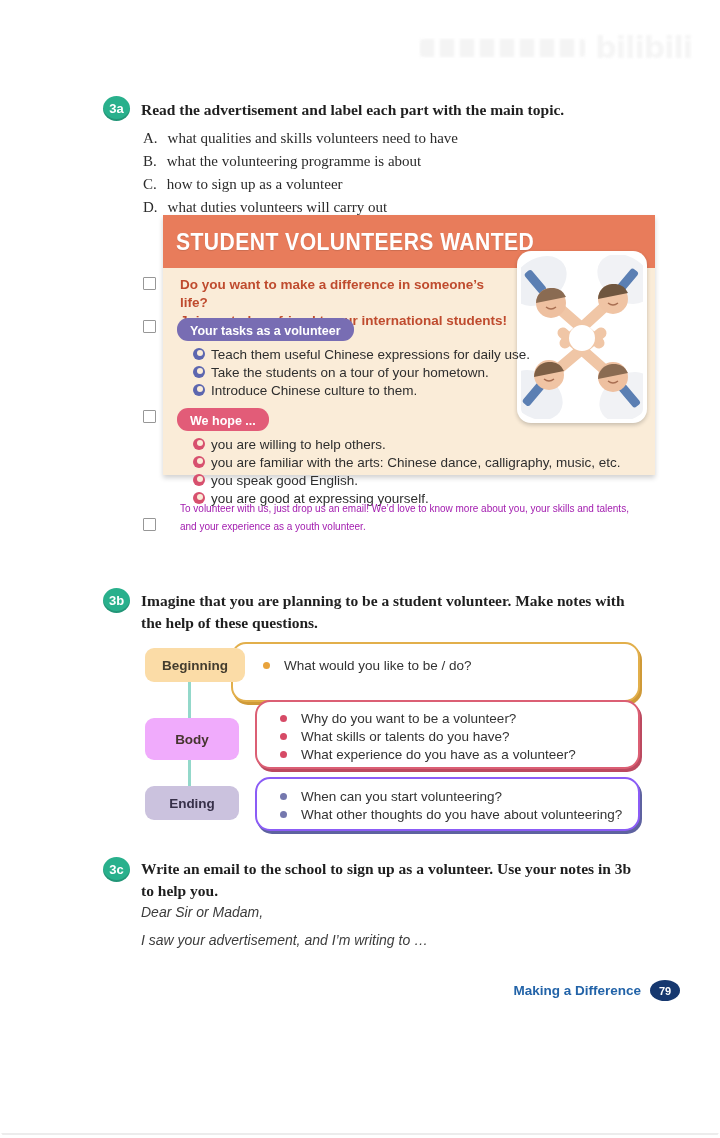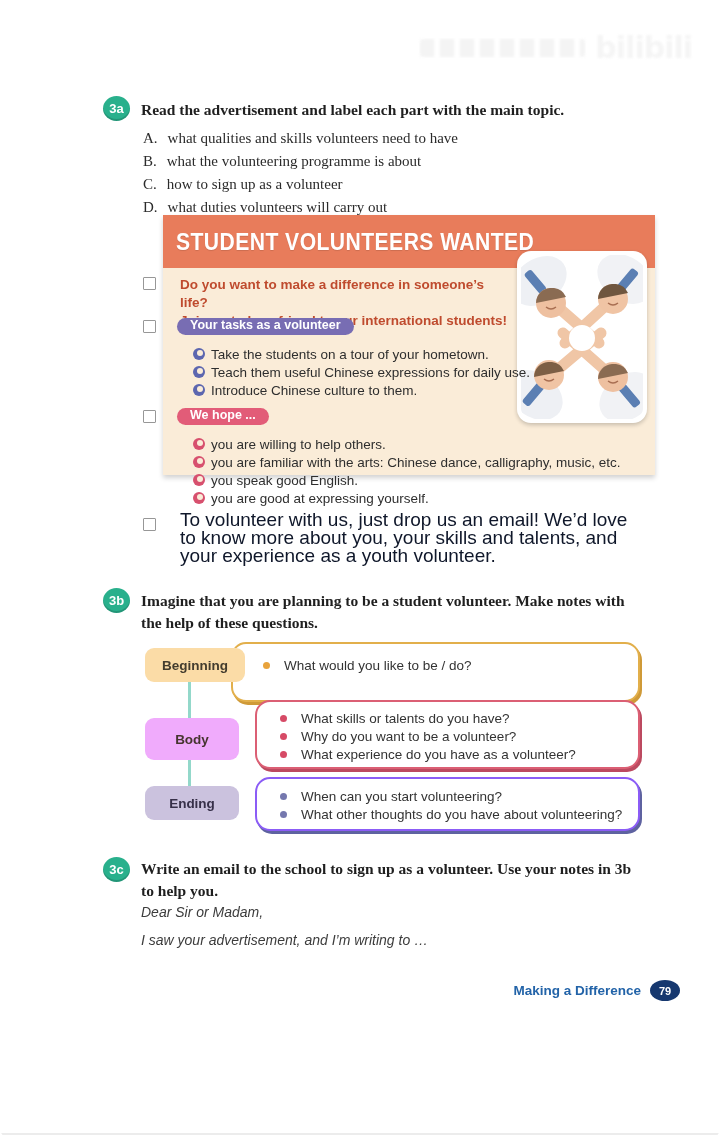--- a/index.html
+++ b/index.html
@@ -35,32 +35,32 @@
     background:#faecd8; box-shadow:0 3px 5px rgba(0,0,0,.18); }
   .ad-header { position:absolute; left:0; top:0; width:100%; height:53px;
     background:#e87c5b; }
   .ad-title { position:absolute; left:13px; top:13px; color:#fff;
     font-weight:bold; font-size:24px; letter-spacing:.5px; white-space:nowrap;
     transform:scaleX(.88); transform-origin:left center;
     text-shadow:0 1px 1px rgba(0,0,0,.12); }
   .ad-intro { position:absolute; left:17px; top:61px; width:330px;
     color:#bf4b2e; font-weight:bold; font-size:13.5px; line-height:18px; }
   .pill { position:absolute; color:#fff; font-weight:bold; font-size:12.5px;
-    padding:0 13px 3px; border-radius:11px; white-space:nowrap; }
+    padding:6px 13px 3px; border-radius:11px; white-space:nowrap; }
   .pill-tasks { left:14px; top:103px; background:#786db3; }
   .pill-hope { left:14px; top:193px; background:#e25c78; }
   .ad-list { position:absolute; left:30px; font-size:13.5px; color:#2e2e2e; }
   .ad-li { display:flex; align-items:center; gap:6px; height:18px; }
   .ring { width:12px; height:12px; border-radius:50%; position:relative; flex:0 0 12px; }
   .ring::after { content:""; position:absolute; left:4px; top:2px; width:6px; height:6px;
     border-radius:50%; background:#faecd8; }
   .ring-task { background:#5c66af; }
   .ring-hope { background:#d7506e; }
-  .ad-closing { position:absolute; left:17px; top:296px; width:458px;
-    font-size:19px; line-height:18px; color:#0f172a; }
+  .ad-closing { position:absolute; left:17px; top:285px; width:458px;
+    font-size:10px; line-height:18px; color:#a21caf; }
   .photo-frame { position:absolute; left:354px; top:36px; width:130px; height:172px;
     background:#fff; border-radius:14px; padding:4px;
     box-shadow:0 2px 4px rgba(0,0,0,.2); }
   .photo-frame svg { width:100%; height:100%; border-radius:11px; display:block; }
 
   .checkbox { width:13px; height:13px; border:1.5px solid #979797; background:#fff;
     border-radius:1px; }
 
   
   .connector { left:188px; top:665px; width:3px; height:140px; background:#93d8ca; }
@@ -182,25 +182,25 @@
     <div class="ad-intro">
       <div>Do you want to make a difference in someone’s life?</div>
       <div>Join us to be a friend to our international students!</div>
     </div>
 
     <div class="pill pill-tasks">Your tasks as a volunteer</div>
 
     <div class="ad-list" style="top:130px;">
       <div class="ad-li">
         <span class="ring ring-task"></span>
+        <span>Teach them useful Chinese expressions for daily use.</span>
+      </div>
+      <div class="ad-li">
+        <span class="ring ring-task"></span>
         <span>Take the students on a tour of your hometown.</span>
-      </div>
-      <div class="ad-li">
-        <span class="ring ring-task"></span>
-        <span>Teach them useful Chinese expressions for daily use.</span>
       </div>
       <div class="ad-li">
         <span class="ring ring-task"></span>
         <span>Introduce Chinese culture to them.</span>
       </div>
     </div>
 
     <div class="pill pill-hope">We hope ...</div>
 
     <div class="ad-list" style="top:220px;">
@@ -238,25 +238,25 @@
       <span class="dot dot-beginning"></span>
       <span>What would you like to be / do?</span>
     </div>
   </div>
   <div class="abs stage-pill pill-beginning">Beginning</div>
 
   <div class="abs qbox qbox-body">
     <div style="margin:7px 0 0 23px;">
       <div class="q-li">
         <span class="dot dot-body"></span>
+        <span>Why do you want to be a volunteer?</span>
+      </div>
+      <div class="q-li">
+        <span class="dot dot-body"></span>
         <span>What skills or talents do you have?</span>
-      </div>
-      <div class="q-li">
-        <span class="dot dot-body"></span>
-        <span>Why do you want to be a volunteer?</span>
       </div>
       <div class="q-li">
         <span class="dot dot-body"></span>
         <span>What experience do you have as a volunteer?</span>
       </div>
     </div>
   </div>
   <div class="abs stage-pill pill-body">Body</div>
 
   <div class="abs qbox qbox-ending">

